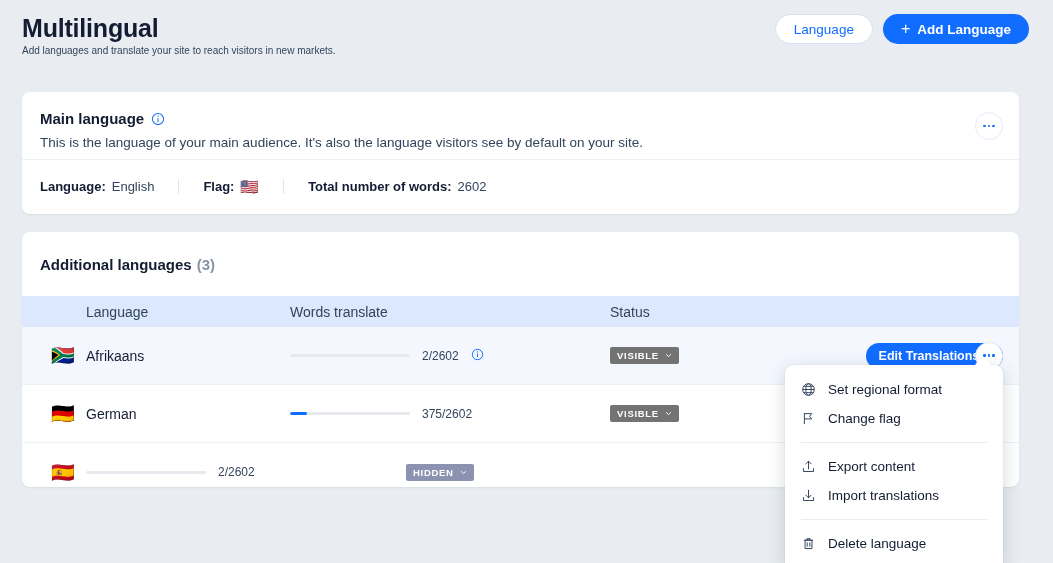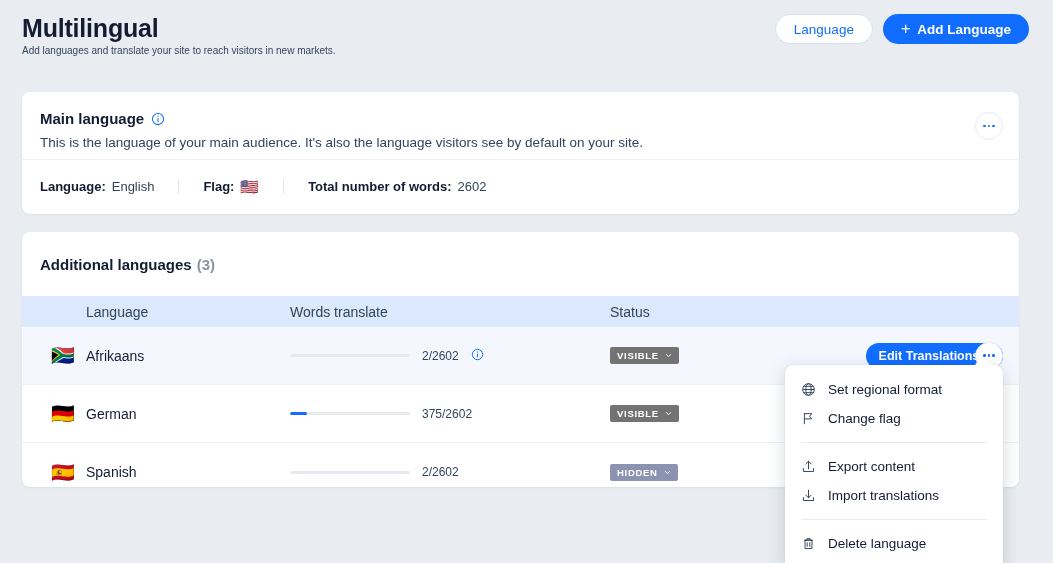--- a/index.html
+++ b/index.html
@@ -265,21 +265,20 @@
             </button>
             <span class="dots-btn">
               <span></span>
               <span></span>
               <span></span>
             </span>
           </div>
         </div>
         <div class="tbl-row">
           <div class="col-flag row-flag">🇪🇸</div>
-          <div class="col-lang row-lang">Spanish</div>
           <div class="col-words words-cell">
             <div class="progress">
               <div class="progress-fill" style="width:0%"></div>
             </div>
             <span class="words-count">2/2602</span>
           </div>
           <div class="col-status"><span class="badge hidden">
               <span>HIDDEN</span>
               <svg class="chev" viewBox="0 0 10 10" fill="none" stroke="#fff" stroke-width="1.4" stroke-linecap="round">
                 <path d="M2 3.6 L5 6.6 L8 3.6"></path>

